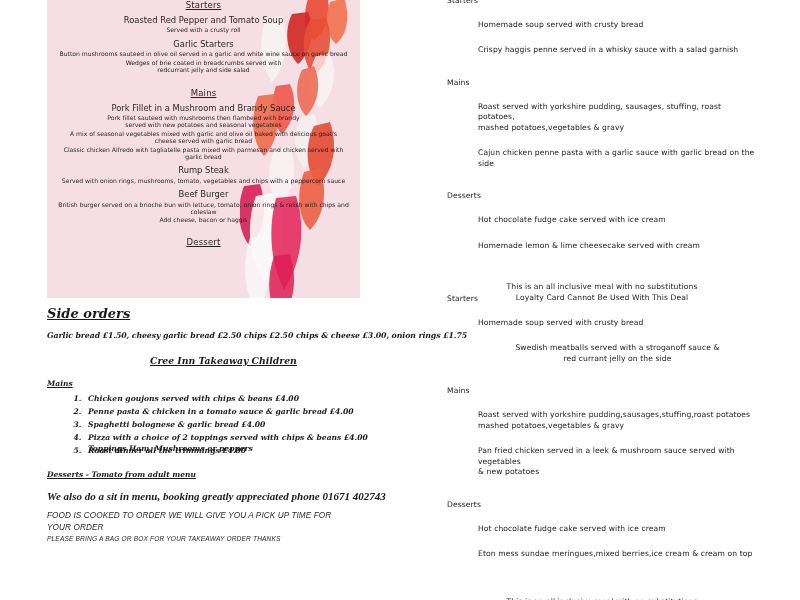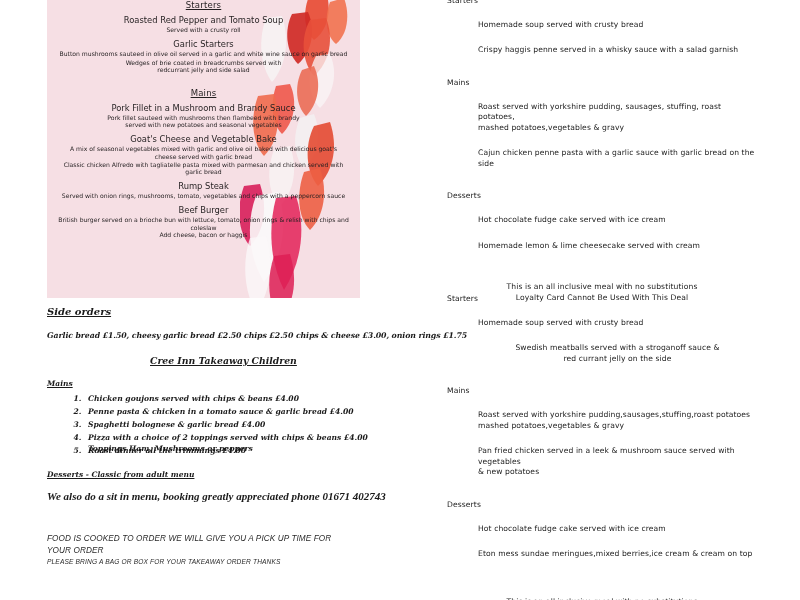--- a/index.html
+++ b/index.html
@@ -78,21 +78,21 @@
   .script {
     font-family: "DejaVu Serif", serif;
     font-style: italic;
     font-weight: bold;
     color: #1a1a1a;
   }
   #side-orders-heading {
     position: absolute;
     left: 47px;
     top: 306px;
-    font-size: 10px;
+    font-size: 13px;
     text-decoration: underline;
   }
   #side-orders-line {
     position: absolute;
     left: 47px;
     top: 331px;
     font-size: 7.8px;
     letter-spacing: -0.1px;
     white-space: nowrap;
   }
@@ -138,21 +138,20 @@
     position: absolute;
     left: 47px;
     top: 490px;
     font-size: 11px;
     font-family: Liberation Serif, serif;
   }
   .plain-italic {
     font-family: "Liberation Sans", sans-serif;
     font-style: italic;
     color: #2a2a2a;
-    margin-top: 23px;
   }
   #cook-note {
     position: absolute;
     left: 47px;
     top: 510px;
     width: 300px;
     font-size: 8.2px;
     line-height: 1.42;
     letter-spacing: .1px;
   }
@@ -239,56 +238,56 @@
 
         <div class="pm-desc" style="white-space: pre-line;">Wedges of brie coated in breadcrumbs served with
 redcurrant jelly and side salad</div>
 
         <div class="pm-head">Mains</div>
 
         <div class="pm-item">Pork Fillet in a Mushroom and Brandy Sauce</div>
         <div class="pm-desc" style="white-space: pre-line;">Pork fillet sauteed with mushrooms then flambeed with brandy
 served with new potatoes and seasonal vegetables</div>
 
-        <div class="pm-item">Goat's Cheese and Vegetable Bake</div>
         <div class="pm-desc" style="white-space: pre-line;">A mix of seasonal vegetables mixed with garlic and olive oil baked with delicious goat's
 cheese served with garlic bread</div>
 
         <div class="pm-desc" style="white-space: pre-line;">Classic chicken Alfredo with tagliatelle pasta mixed with parmesan and chicken served with
 garlic bread</div>
 
         <div class="pm-item">Rump Steak</div>
         <div class="pm-desc">Served with onion rings, mushrooms, tomato, vegetables and chips with a peppercorn sauce</div>
 
         <div class="pm-item">Beef Burger</div>
         <div class="pm-desc" style="white-space: pre-line;">British burger served on a brioche bun with lettuce, tomato, onion rings &amp; relish with chips and
 coleslaw
 Add cheese, bacon or haggis</div>
 
+        <div class="pm-head">Dessert</div>
 
       </div>
     </div>
   </div>
 
   <div id="side-orders-heading" class="script">Side orders</div>
   <div id="side-orders-line" class="script">Garlic bread £1.50, cheesy garlic bread £2.50 chips £2.50 chips &amp; cheese £3.00, onion rings £1.75</div>
 
   <div id="children-title" class="script">Cree Inn Takeaway Children</div>
   <div id="children-mains-heading" class="script">Mains</div>
 
   <ol id="children-list" class="script">
     <li>Chicken goujons served with chips &amp; beans £4.00</li>
     <li>Penne pasta &amp; chicken in a tomato sauce &amp; garlic bread £4.00</li>
     <li>Spaghetti bolognese &amp; garlic bread £4.00</li>
     <li>Pizza with a choice of 2 toppings served with chips &amp; beans £4.00</li>
     <li>Roast dinner all the trimmings £4.00</li>
   </ol>
 
   <div id="toppings-note" class="script">Toppings Ham, Mushrooms or peppers</div>
-  <div id="desserts-note" class="script">Desserts - Classic from adult menu</div>
+  <div id="desserts-note" class="script">Desserts - Tomato from adult menu</div>
   <div id="sitin-note" class="script">We also do a sit in menu, booking greatly appreciated phone 01671 402743</div>
 
   <div id="cook-note" class="plain-italic">FOOD IS COOKED TO ORDER WE WILL GIVE YOU A PICK UP TIME FOR YOUR ORDER</div>
   <div id="bag-note" class="plain-italic">PLEASE BRING A BAG OR BOX FOR YOUR TAKEAWAY ORDER THANKS</div>
 </div>
 
 <div id="right-column">
 
   <div class="rc-block" style="top:-4px;">
     <div class="rc-head">Starters</div>

